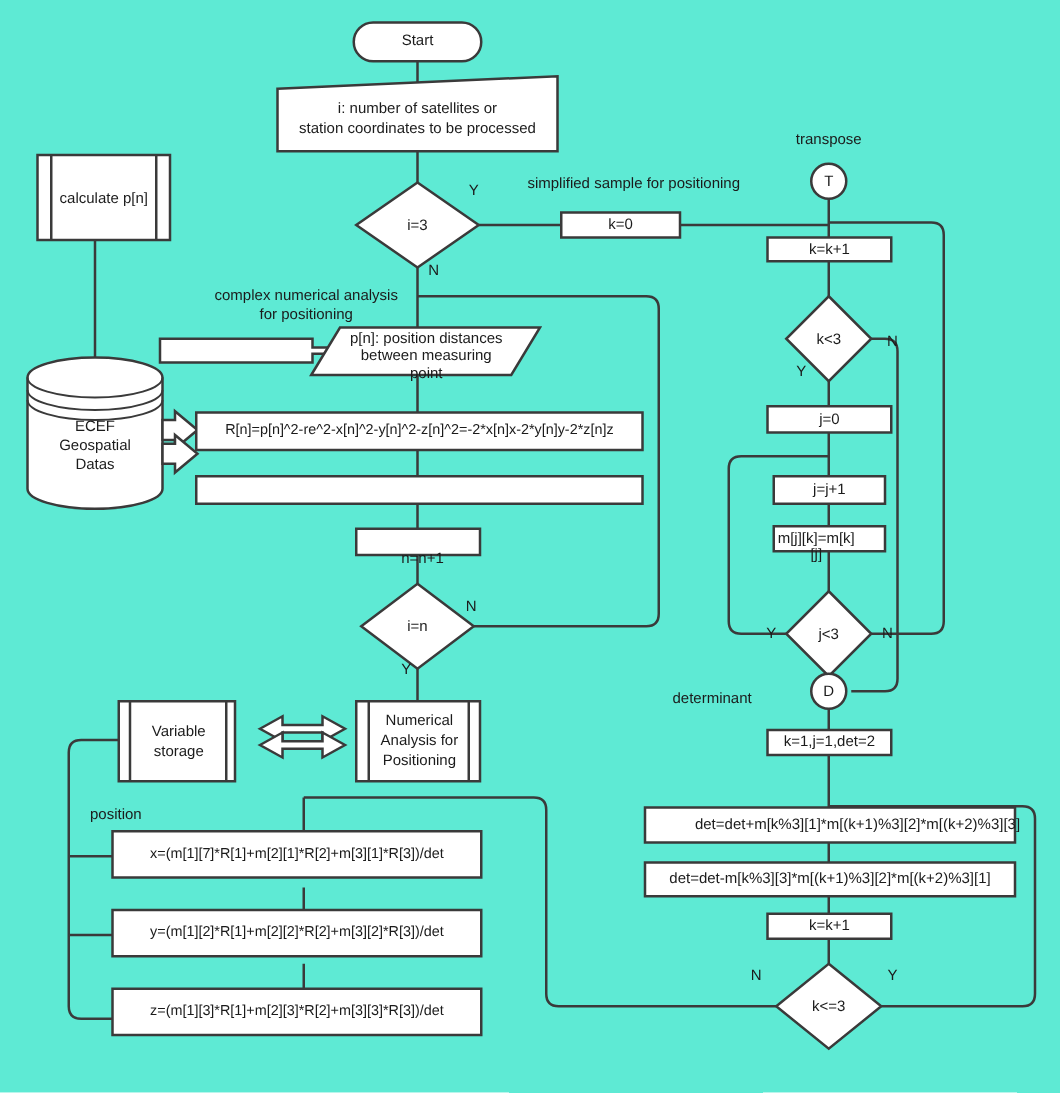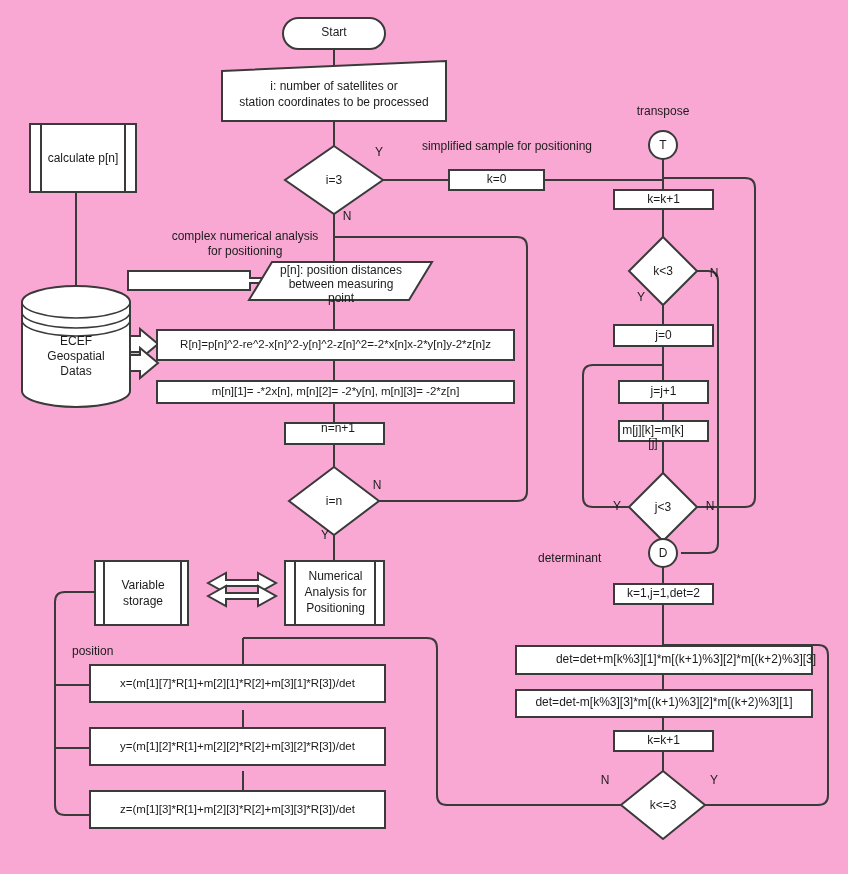--- a/index.html
+++ b/index.html
@@ -1,17 +1,17 @@
 <!DOCTYPE html>
 <html><head>
 <meta charset="utf-8">
 <style>
   html,body{margin:0;padding:0;background:#ffffff;}
   body{font-family:"Liberation Sans",sans-serif;}
-  #canvas{position:relative;width:848px;height:874px;background:#f9a8d4;overflow:hidden;}
+  #canvas{position:relative;width:848px;height:874px;background:#5eead4;overflow:hidden;}
   svg{position:absolute;left:0;top:0;width:848px;height:874px;}
   .lbl{position:absolute;color:#1b1b1b;font-size:12px;line-height:13px;text-align:center;white-space:pre-line;pointer-events:none;}
   .lbl.sm{font-size:11.5px;}
   .lbl.yn{font-size:12px;}
 </style>
 </head>
 <body>
 
 <div id="canvas">
 
@@ -212,22 +212,21 @@
   <div class="lbl" style="left:621px;top:799px;width:84px;">k&lt;=3</div>
 
   <div class="lbl" style="left:41px;top:152px;width:84px;">calculate p[n]</div>
   <div class="lbl" style="left:266px;top:263px;width:150px;line-height:14px;">p[n]: position distances
 between measuring
 point</div>
   <div class="lbl" style="left:26px;top:334px;width:100px;line-height:15px;">ECEF
 Geospatial
 Datas</div>
   <div class="lbl sm" style="left:157px;top:338px;width:357px;">R[n]=p[n]^2-re^2-x[n]^2-y[n]^2-z[n]^2=-2*x[n]x-2*y[n]y-2*z[n]z</div>
-  <div class="lbl sm" style="left:157px;top:385px;width:357px;">m[n][1]= -*2x[n], m[n][2]= -2*y[n], m[n][3]= -2*z[n]</div>
-  <div class="lbl" style="left:285px;top:422px;width:106px;">n=n+1</div>
+  <div class="lbl" style="left:285px;top:440px;width:106px;">n=n+1</div>
   <div class="lbl" style="left:289px;top:495px;width:90px;">i=n</div>
   <div class="lbl" style="left:106px;top:577px;width:74px;line-height:16px;">Variable
 storage</div>
   <div class="lbl" style="left:296px;top:568px;width:79px;line-height:16px;">Numerical
 Analysis for
 Positioning</div>
   <div class="lbl sm" style="left:90px;top:677px;width:295px;">x=(m[1][7]*R[1]+m[2][1]*R[2]+m[3][1]*R[3])/det</div>
   <div class="lbl sm" style="left:90px;top:740px;width:295px;">y=(m[1][2]*R[1]+m[2][2]*R[2]+m[3][2]*R[3])/det</div>
   <div class="lbl sm" style="left:90px;top:803px;width:295px;">z=(m[1][3]*R[1]+m[2][3]*R[2]+m[3][3]*R[3])/det</div>
 

